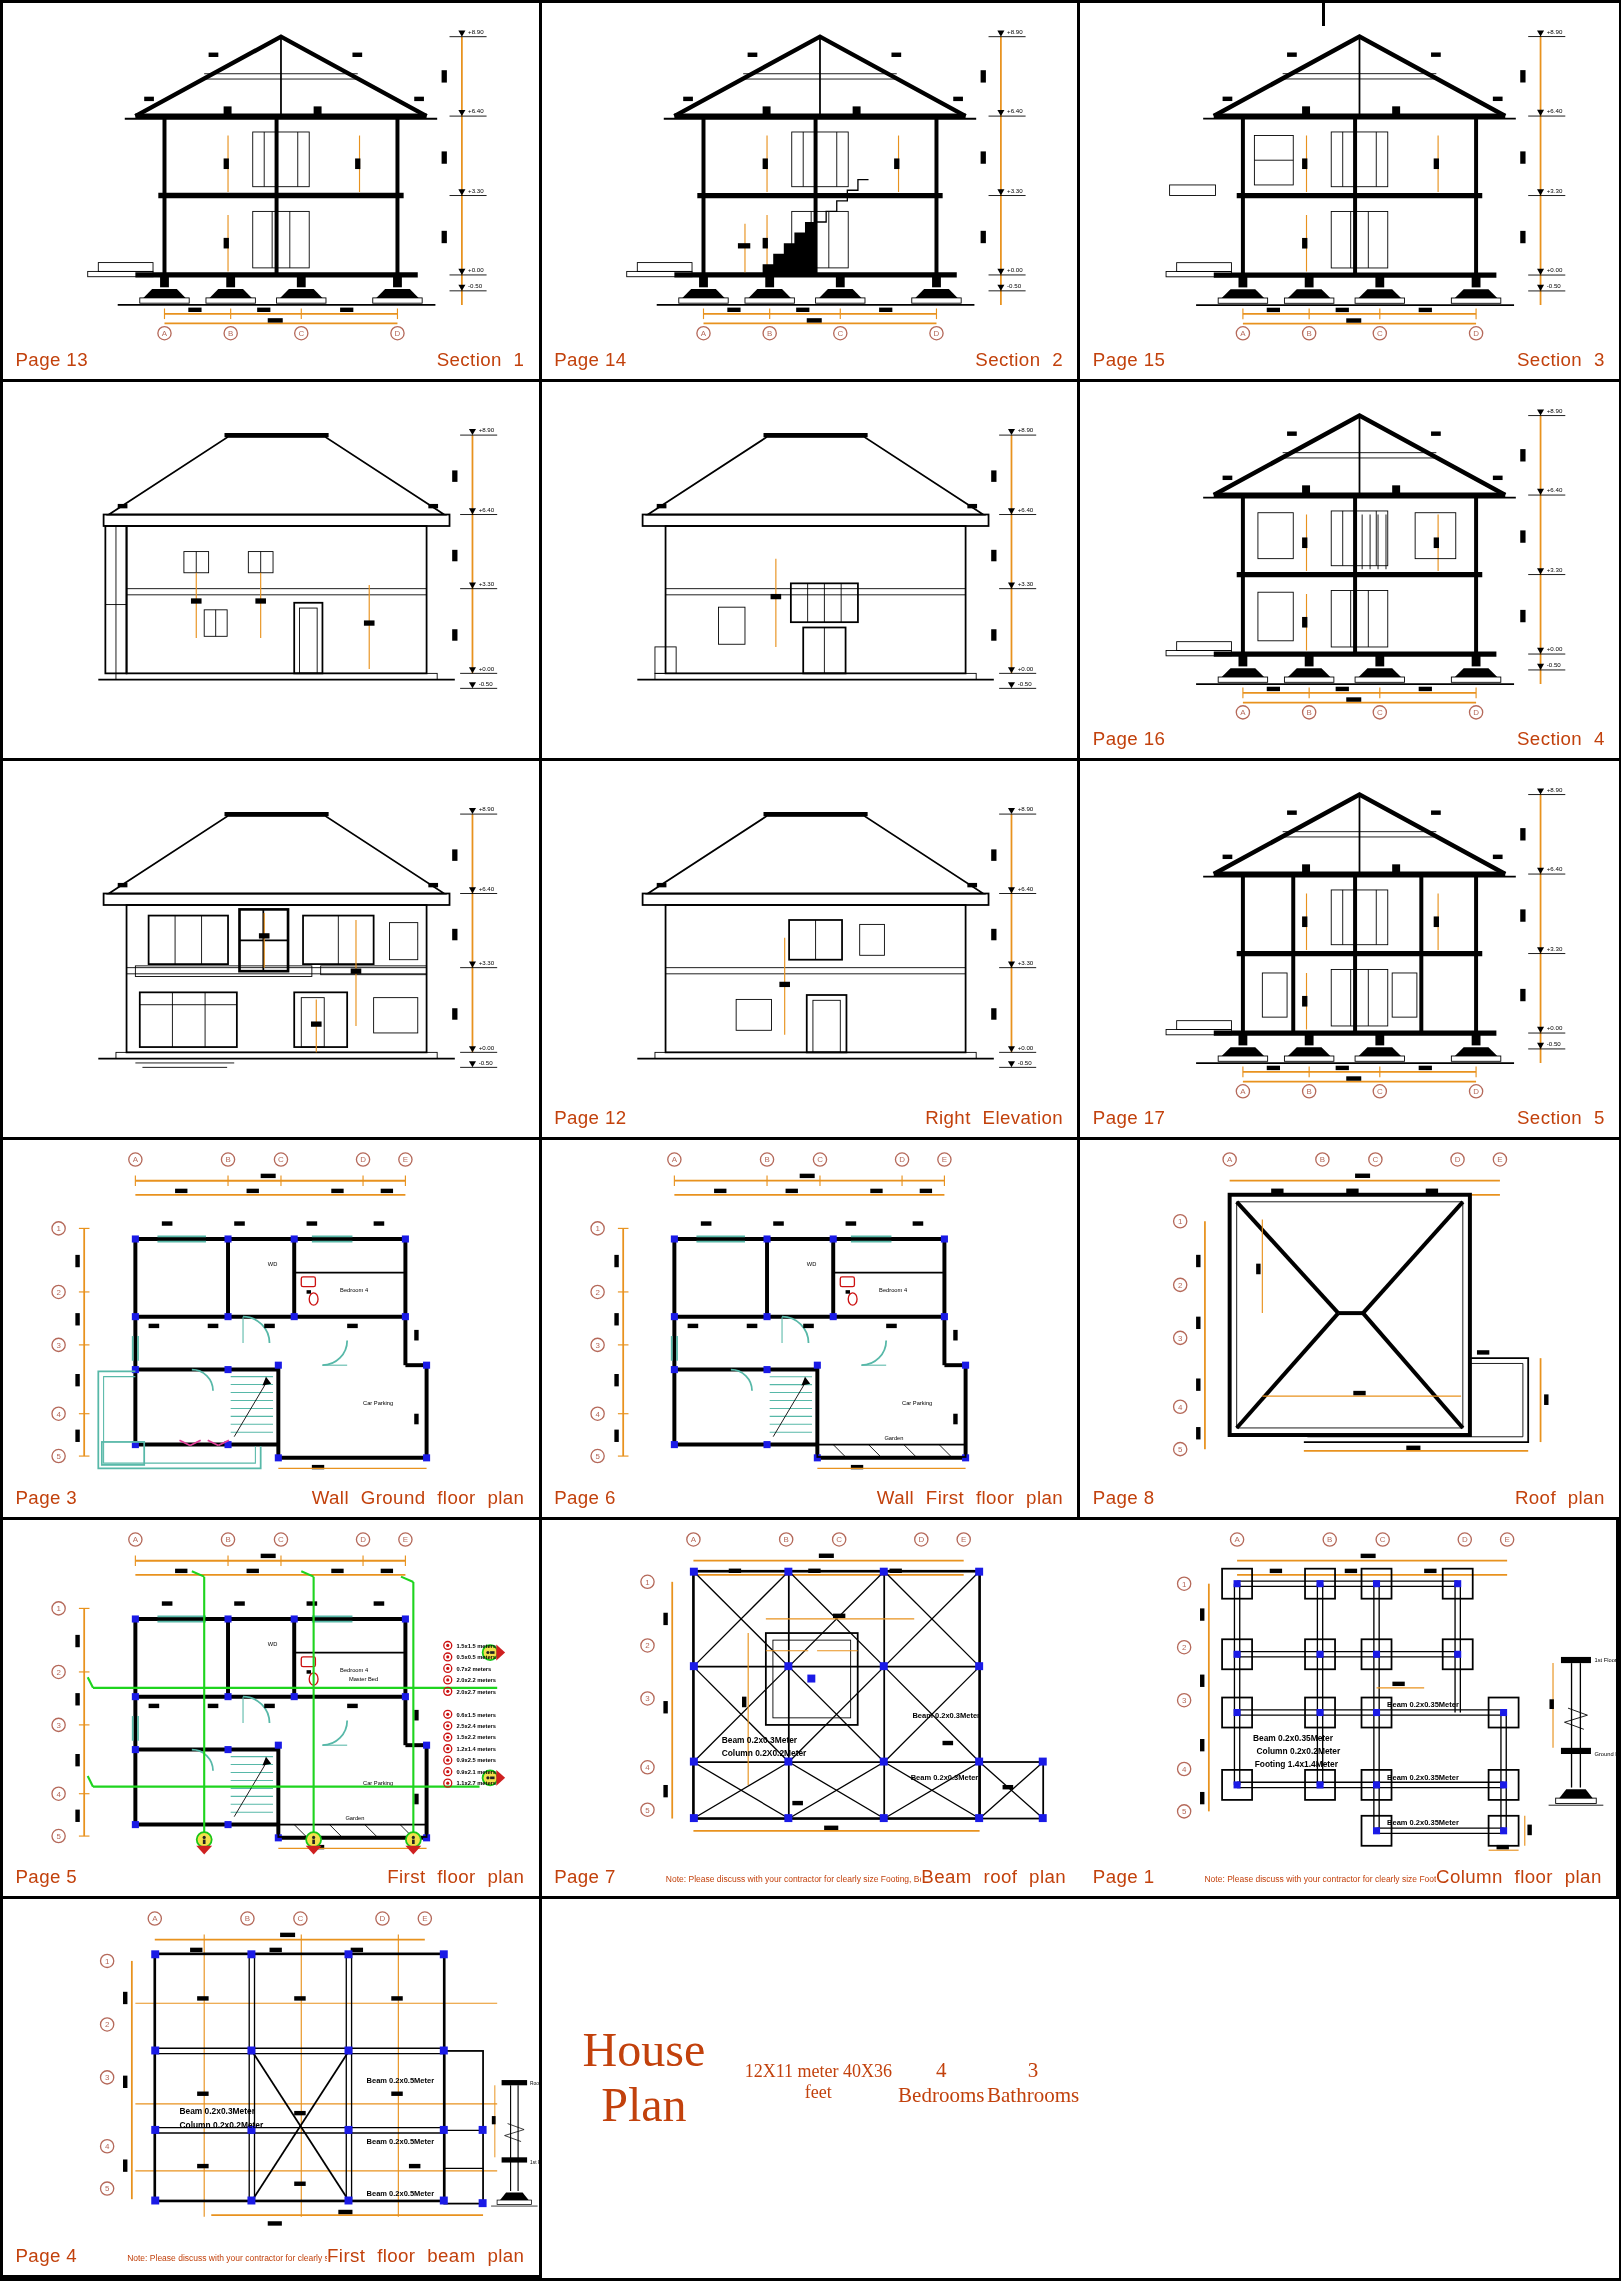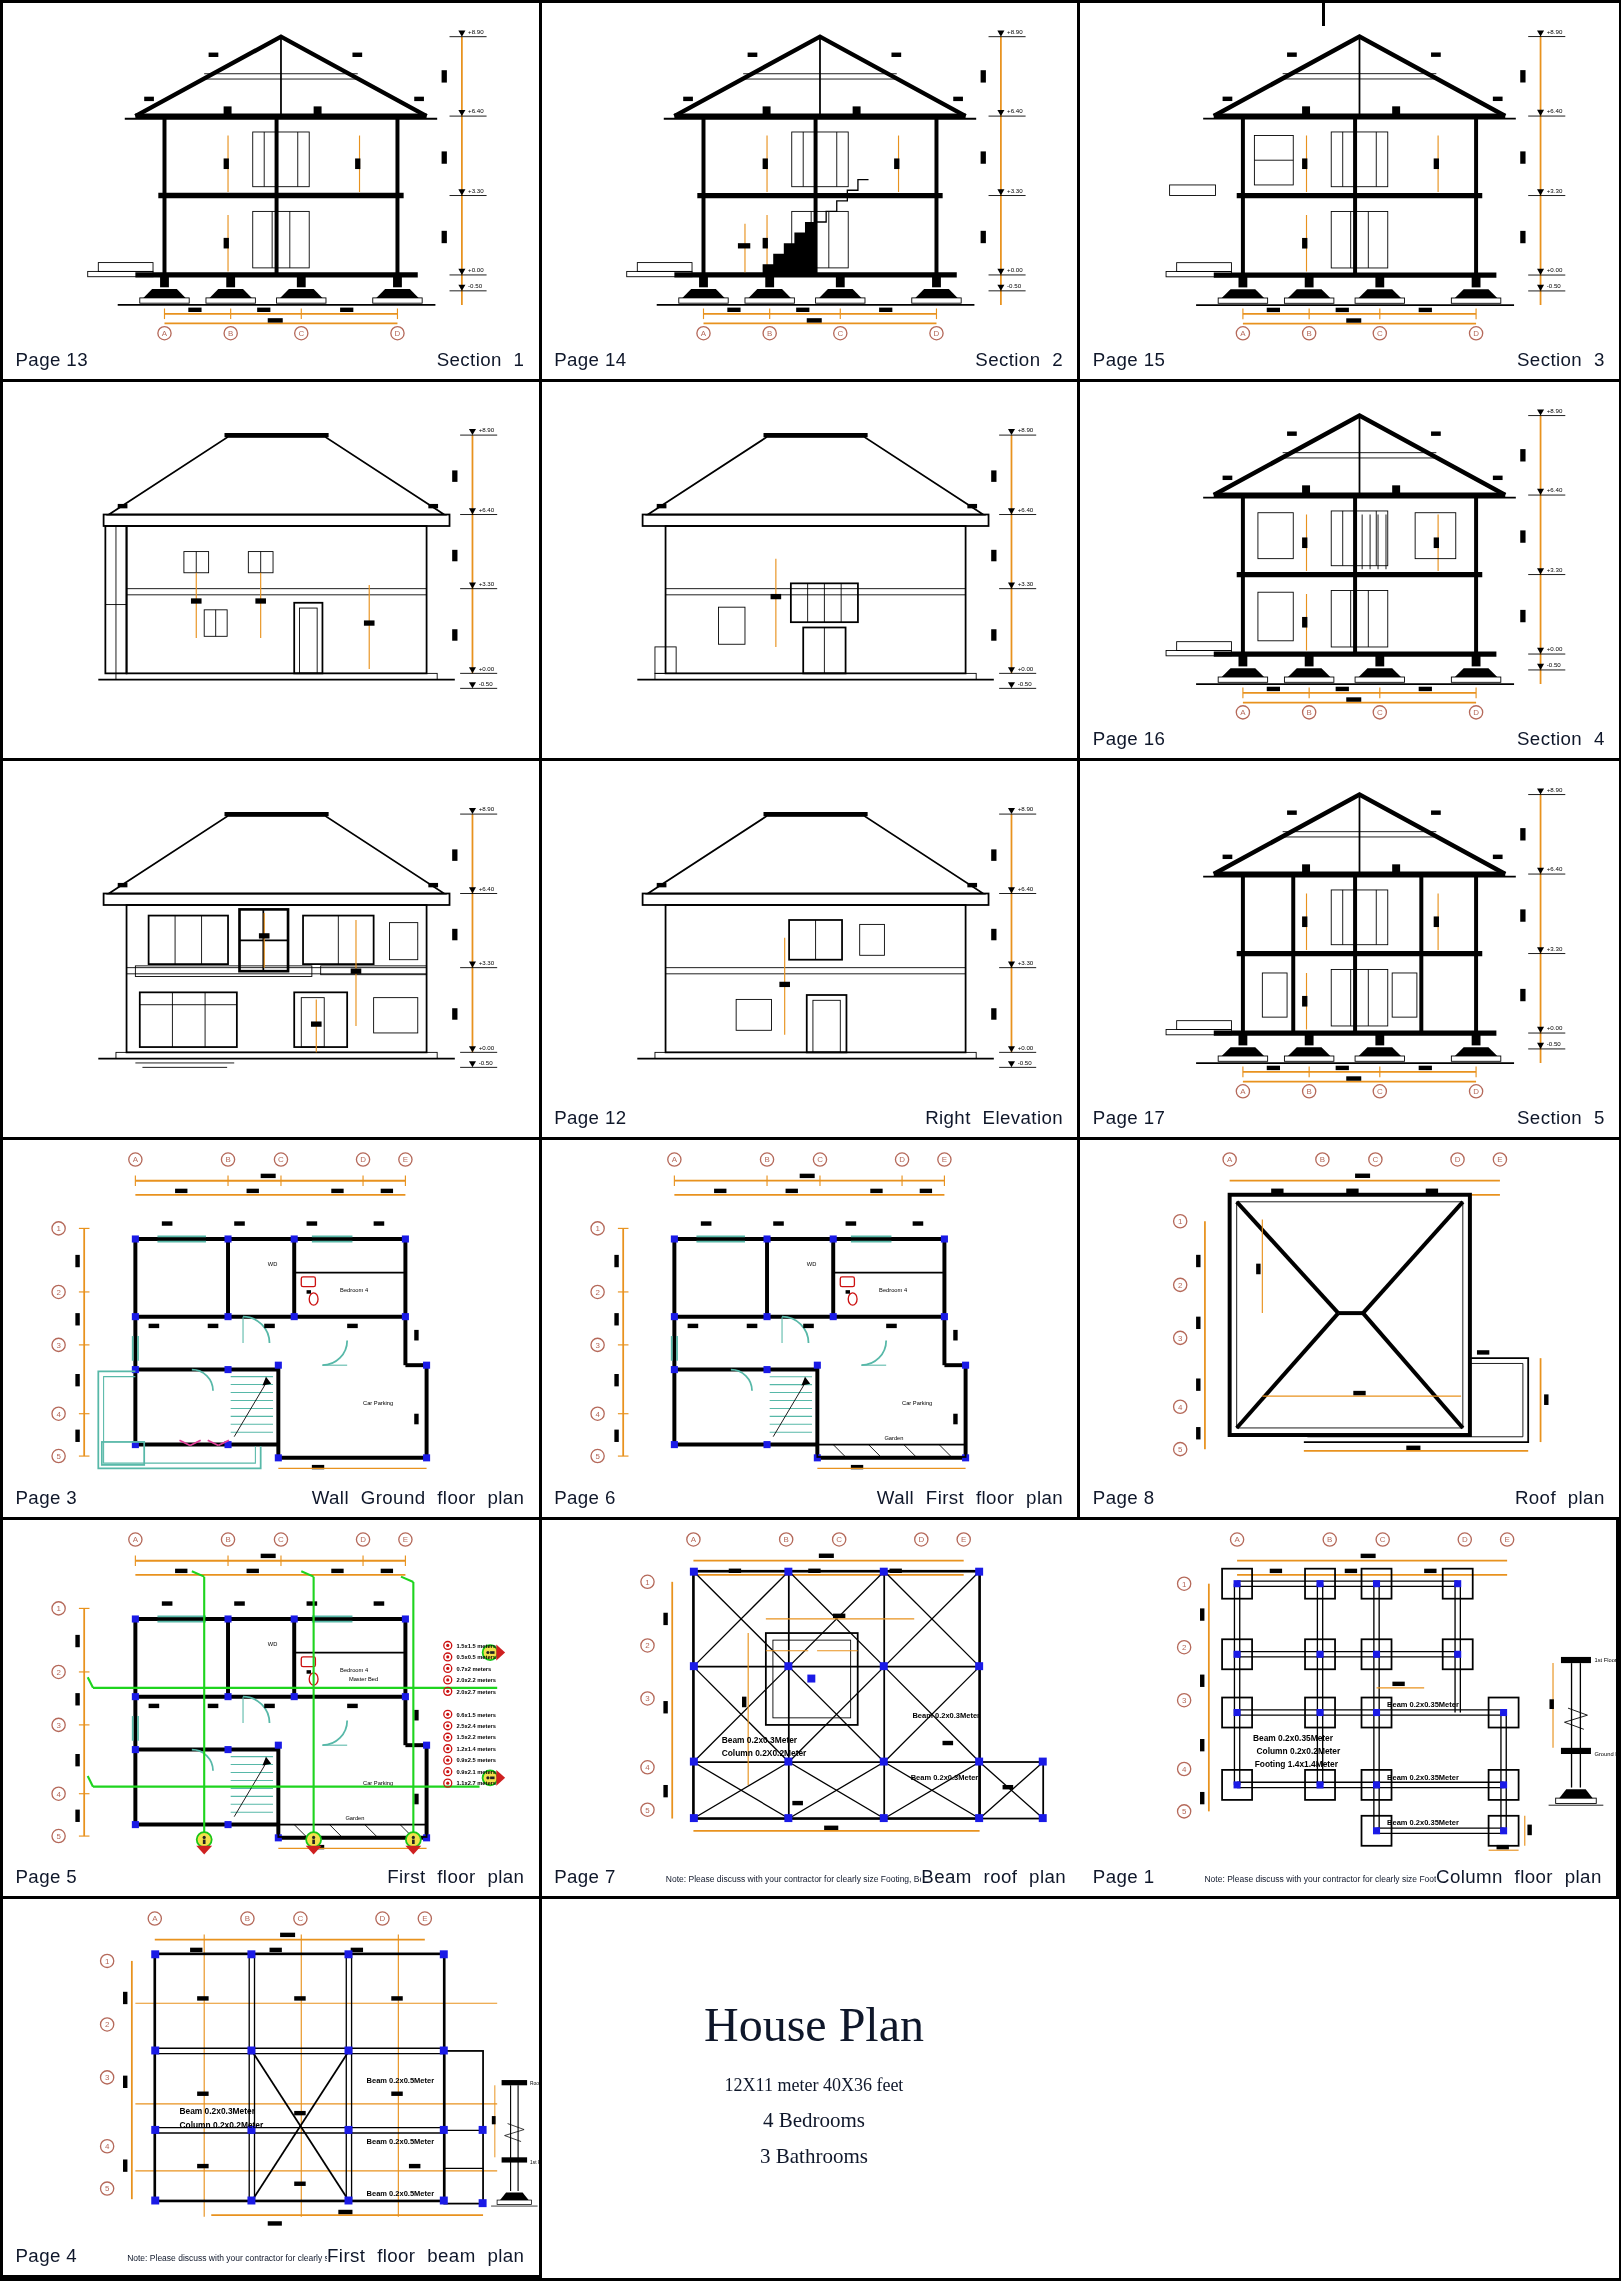--- a/index.html
+++ b/index.html
@@ -1,35 +1,35 @@
 <!DOCTYPE html>
 <html style="font-size:14.3px"><head>
 <meta charset="utf-8">
 <style>
   html,body{margin:0;padding:0;background:#e8e8e8;}
   .sheet{
     width:1622px;height:2281px;margin:0 auto;background:#fff;
     border:3.6px solid #000;box-sizing:border-box;position:relative;
     display:grid;grid-template-columns:1fr 1fr 1fr;grid-template-rows:repeat(6,1fr);
-    font-family:"Liberation Sans", sans-serif;color:#0f172a;
+    font-family:"Liberation Sans", sans-serif;color:#c2410c;
   }
   .cell{position:relative;background:#fff;border-right:3.6px solid #000;border-bottom:3.6px solid #000;overflow:hidden;}
   .cell.last-col{border-right:none;}
   .cell.last-row{border-bottom:none;}
   .art{position:absolute;left:0;top:0;right:0;bottom:37px;}
   .art svg{width:100%;height:100%;display:block;}
   .cap{
     position:absolute;left:0;right:0;bottom:0;height:36px;
     display:flex;align-items:flex-end;padding:0 14.3px 8px 12.5px;box-sizing:border-box;
     font-size:18.7px;font-weight:500;letter-spacing:0.4px;white-space:nowrap;
   }
   .cap .note{flex:1;font-size:8.5px;font-weight:400;letter-spacing:0;padding:0 3.6px 3.6px 50px;overflow:hidden;}
   .cap .title{margin-left:auto;word-spacing:6.2px;}
   .titleblock{
-    position:absolute;inset:0;display:flex;flex-direction:column;
+    position:absolute;inset:0;display:flex;flex-direction:row;
     align-items:center;justify-content:center;text-align:center;
     font-family:"Liberation Serif", serif;
     margin-left:6px;
   }
   .titleblock .t1{font-size:48px;margin-bottom:23px;}
   .titleblock .t2{font-size:18px;margin-bottom:12.5px;}
   .titleblock .t3{font-size:21px;margin-bottom:10.7px;}
   .artifact{position:absolute;top:0;left:1319px;width:2.7px;height:23px;background:#000;}
   .defs{position:absolute;width:0;height:0;overflow:hidden;}
   

